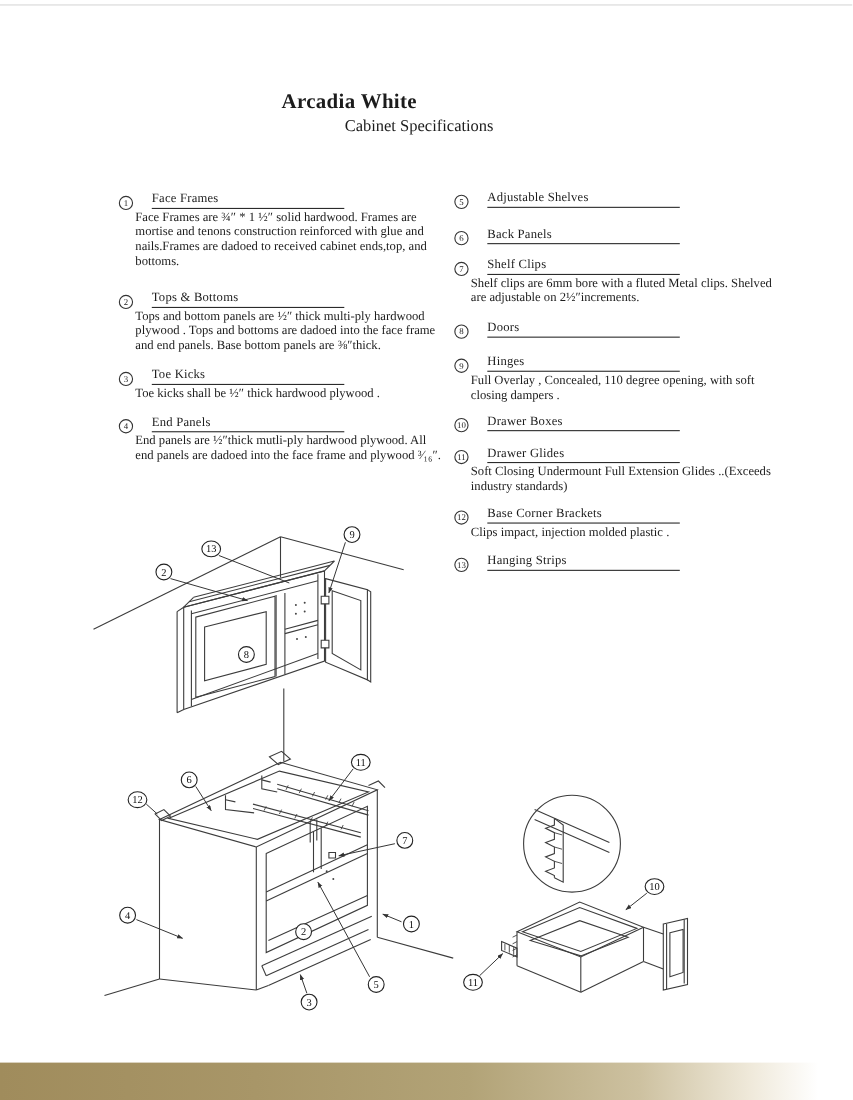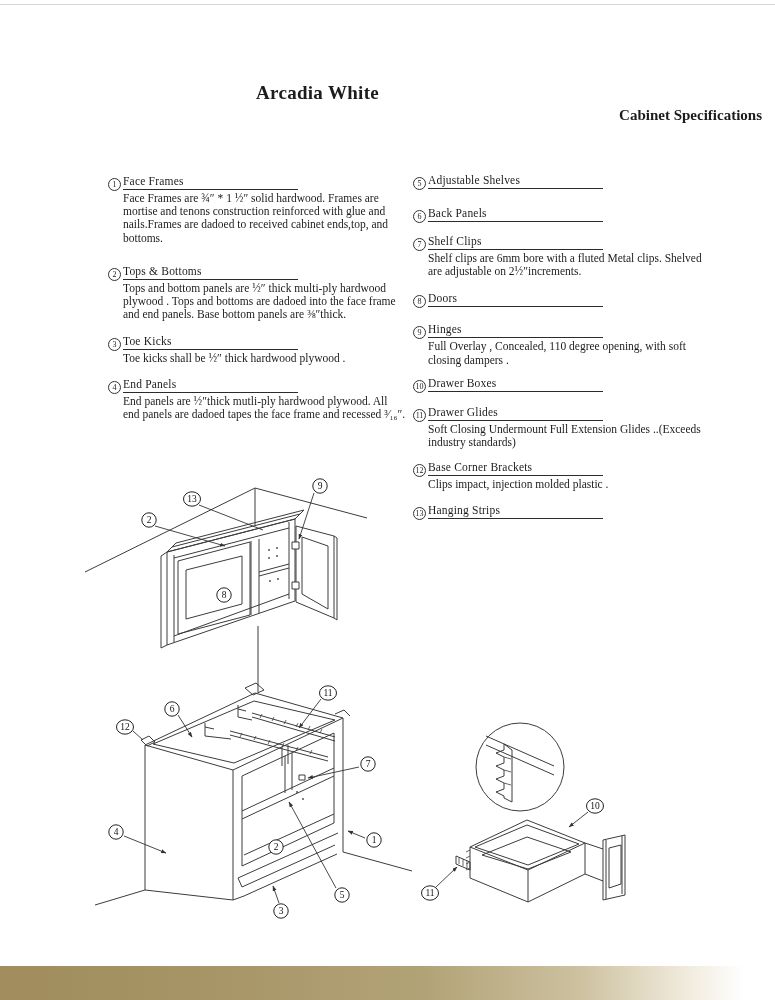--- a/index.html
+++ b/index.html
@@ -3,32 +3,32 @@
 <meta charset="utf-8">
 <style>
   html,body{margin:0;padding:0;}
   .page{
     position:relative; width:775px; height:1000px; background:#ffffff;
     font-family:"Liberation Serif","DejaVu Serif",serif; color:#1c1c1c; overflow:hidden;
   }
   .top-rule{position:absolute;left:0;top:4px;width:775px;height:1px;background:#d8d8d8;}
   .title{position:absolute;left:0;top:82px;width:635px;text-align:center;
     font-size:19px;font-weight:bold;letter-spacing:.3px;margin:0;}
-  .subtitle{position:absolute;left:0;top:107px;width:762px;text-align:right;
-    font-size:15px;font-weight:bold;margin:0;}
+  .subtitle{position:absolute;left:0;top:107px;width:762px;text-align:center;
+    font-size:15px;font-weight:normal;margin:0;}
   .col{position:absolute;}
   .col-left{left:110px;top:171px;width:310px;}
   .col-right{left:415px;top:170px;width:320px;}
   .spec{position:relative;padding-left:13px;}
   .badge{
     position:absolute;left:-2px;top:7px;width:13px;height:13px;border:1px solid #333;
     border-radius:50%;font-size:8px;line-height:12px;text-align:center;background:#fff;box-sizing:border-box;
   }
   .spec-title{display:inline-block;width:175px;border-bottom:1px solid #2b2b2b;
-    font-size:11.5px;line-height:13px;padding-bottom:1px;letter-spacing:.2px;}
+    font-size:11.5px;line-height:13px;padding-bottom:1px;letter-spacing:.2px;margin-left:15px;}
   .spec-body{font-size:11.5px;line-height:13.2px;white-space:pre-line;margin-top:2px;}
   .diag{position:absolute;overflow:visible;}
   .diag path,.diag line,.diag polyline,.diag circle.lbl,.diag ellipse.lbl{vector-effect:none;}
   .lbl{fill:#ffffff;stroke:#222;stroke-width:1;}
   .lbl-num{font-family:"Liberation Serif","DejaVu Serif",serif;font-size:9.5px;fill:#111;
     text-anchor:middle;stroke:none;}
   .footer-bar{
     position:absolute;left:0;bottom:0;width:775px;height:34px;
     background:linear-gradient(90deg,#a08c5c 0%,#a89668 30%,#b2a377 55%,#cdc1a0 75%,#efe9da 88%,#ffffff 96%);
   }
@@ -60,21 +60,21 @@
     </div>
     <div class="spec" style="margin-bottom:8px">
       <span class="badge"><span>3</span></span>
       <div class="spec-title">Toe Kicks</div>
       <div class="spec-body">Toe kicks shall be ½″ thick  hardwood plywood .</div>
     </div>
     <div class="spec">
       <span class="badge"><span>4</span></span>
       <div class="spec-title">End Panels</div>
       <div class="spec-body">End panels are ½″thick mutli-ply hardwood plywood.  All
-end panels are dadoed tapes the face frame and recessed ³⁄₁₆″.</div>
+end panels are dadoed into the face frame and plywood ³⁄₁₆″.</div>
     </div>
   </div>
 
   <div class="col col-right">
     <div class="spec" style="margin-bottom:14px">
       <span class="badge"><span>5</span></span>
       <div class="spec-title">Adjustable Shelves</div>
     </div>
     <div class="spec" style="margin-bottom:9px">
       <span class="badge"><span>6</span></span>

